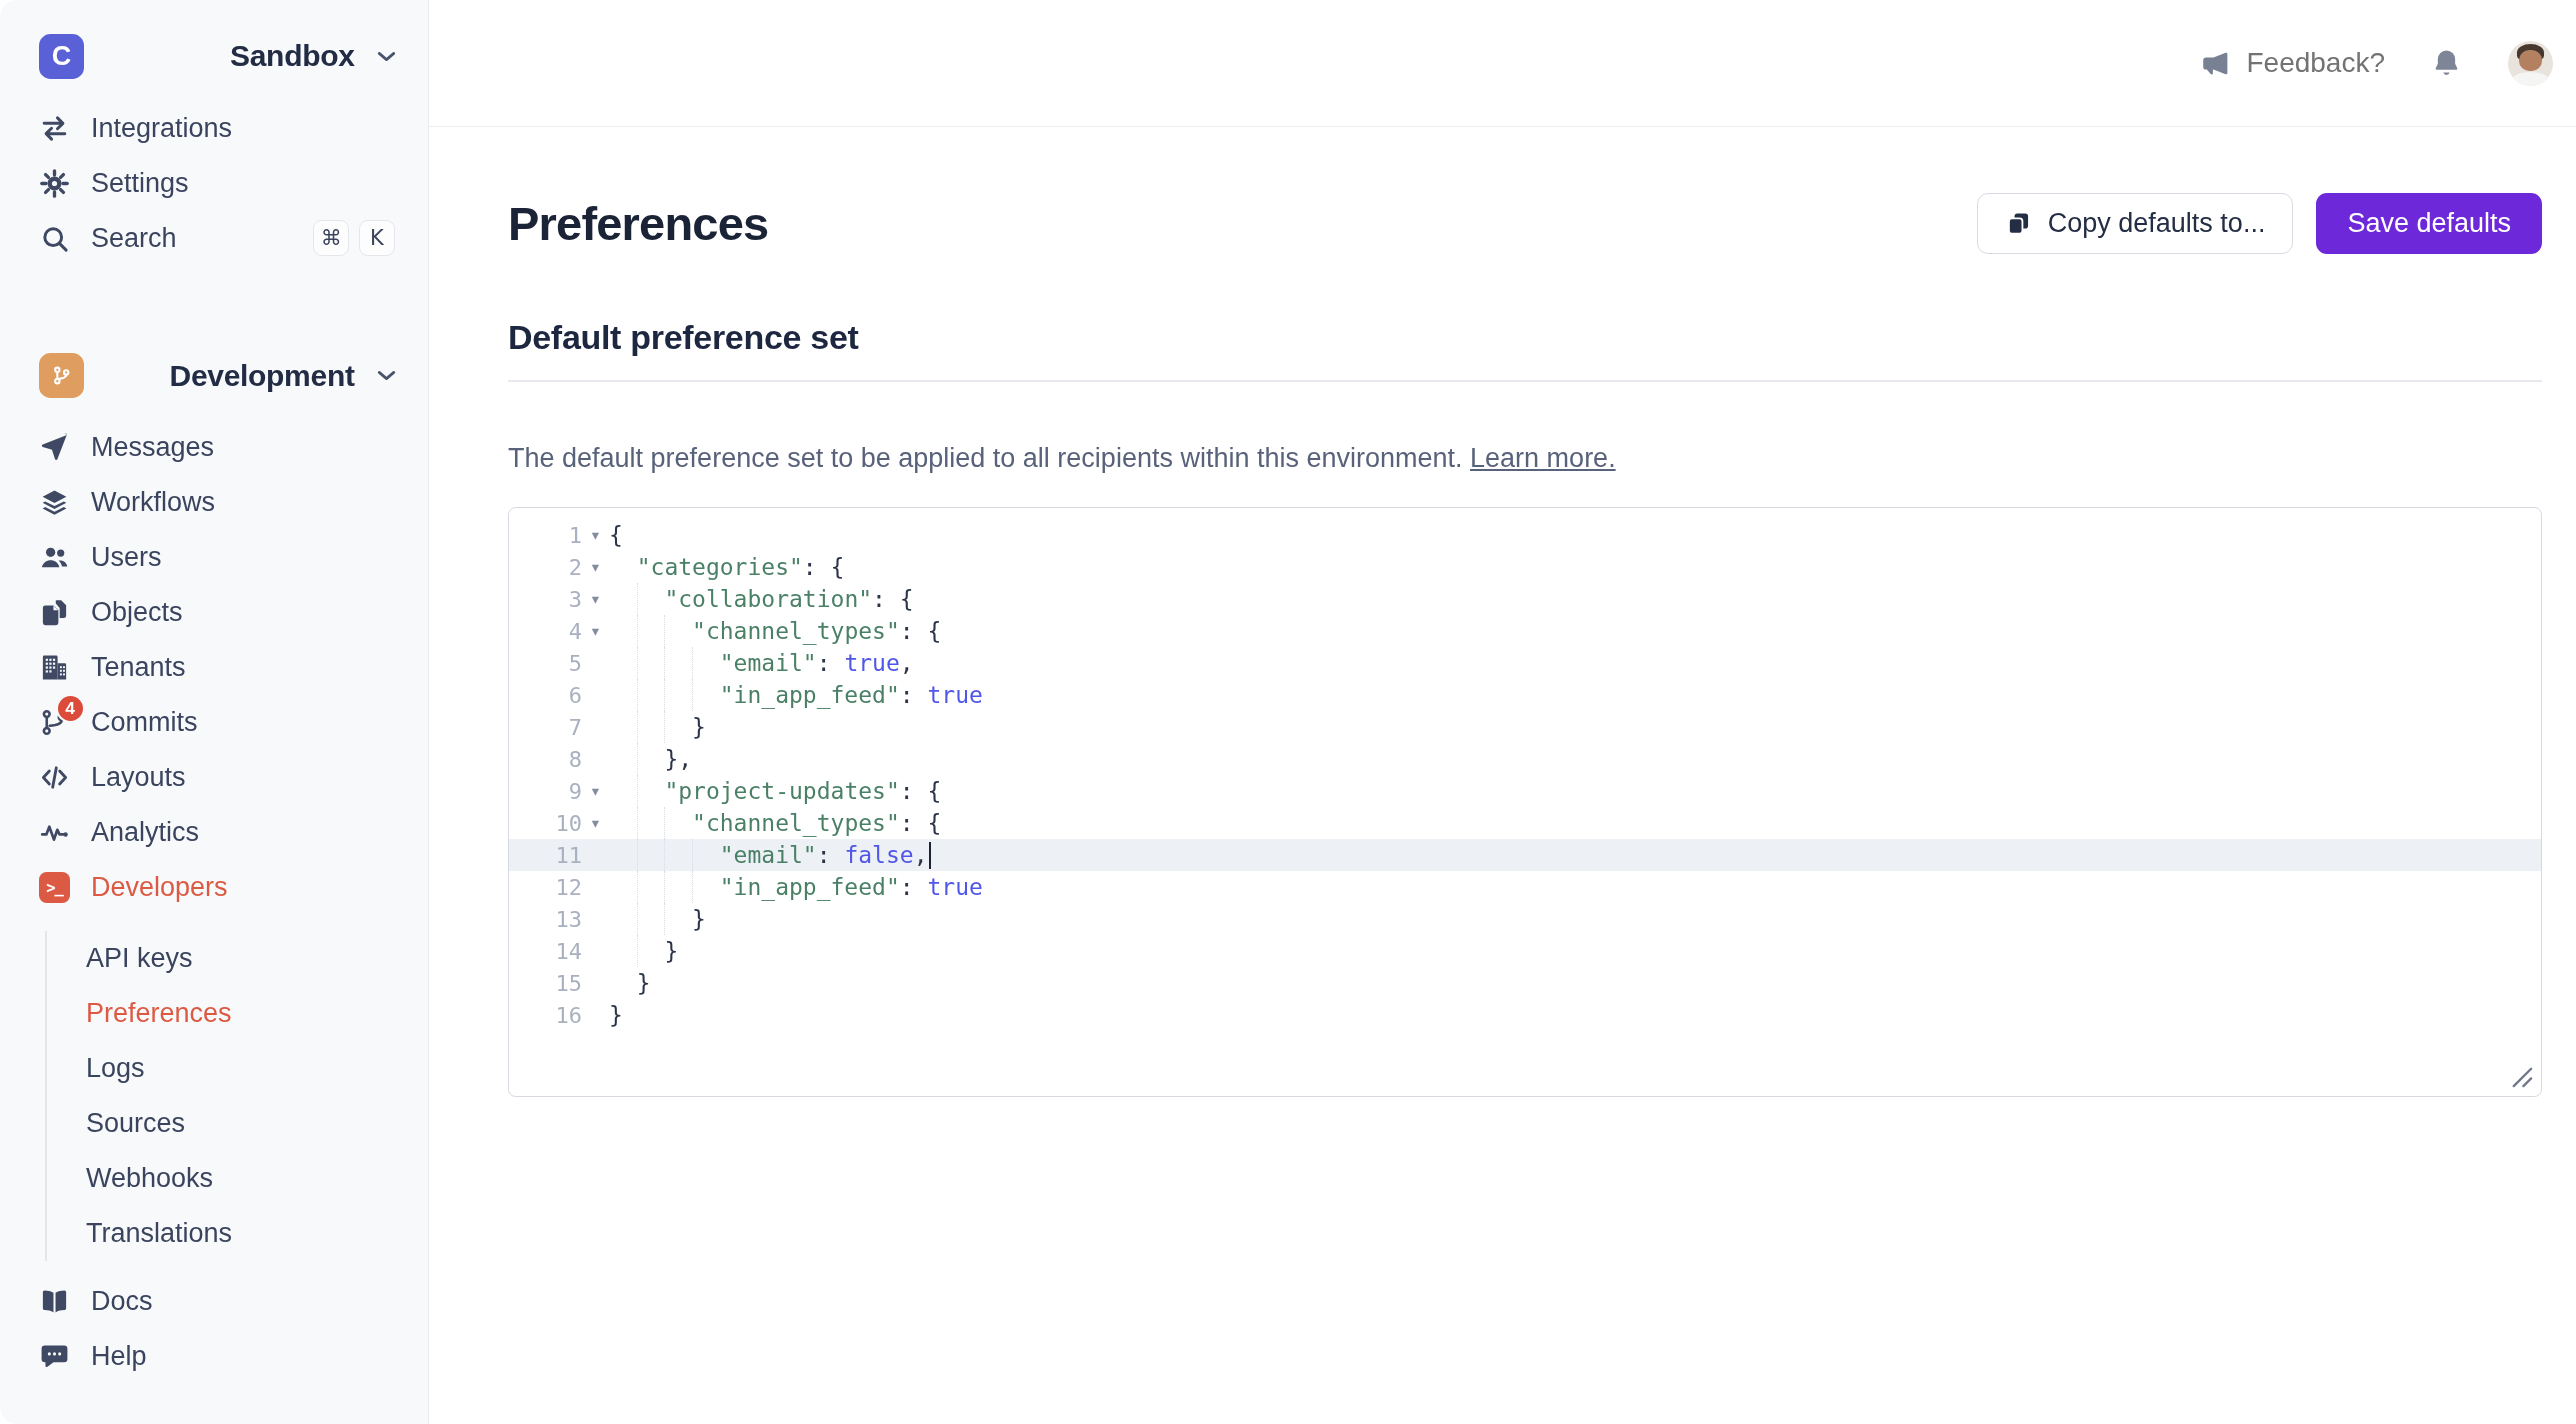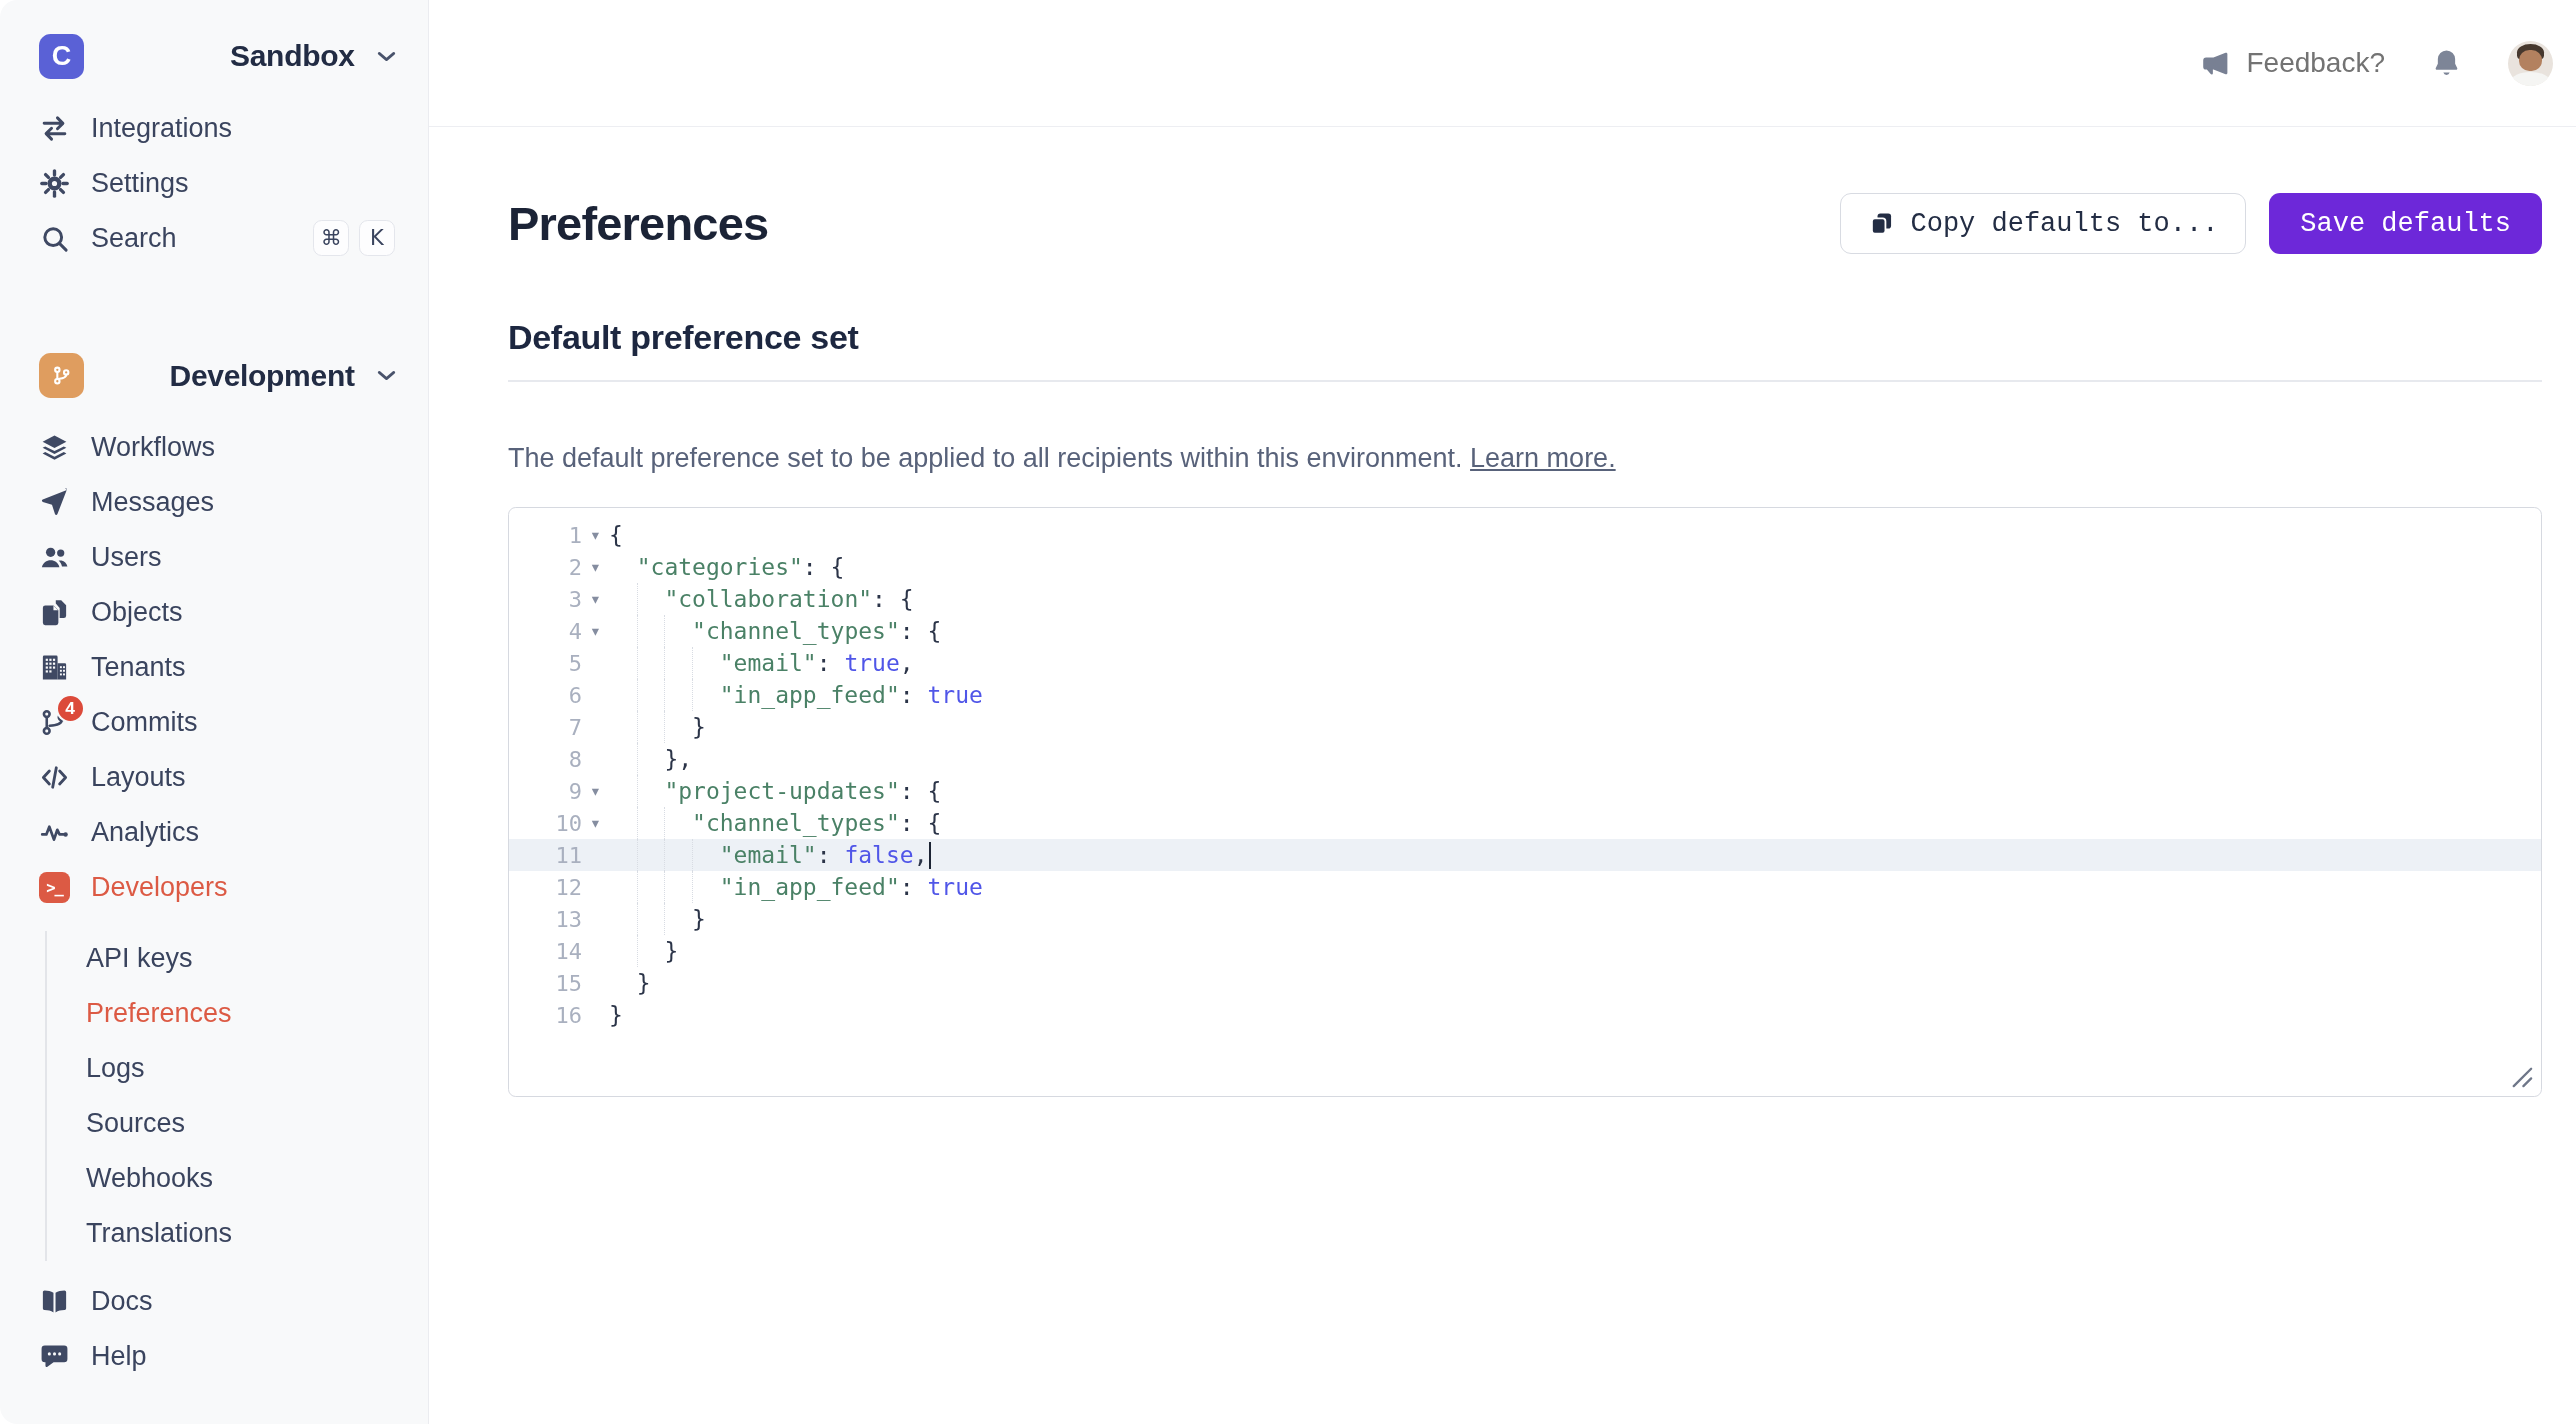--- a/index.html
+++ b/index.html
@@ -66,21 +66,21 @@
   .avatar .face { position:absolute; width:50%; height:48%; top:20%; left:25%; background:#b3815f;
                   border-radius:46%; }
   .avatar .shirt { position:absolute; width:86%; height:40%; left:7%; bottom:-10%; background:#f5f5f3;
                    border-radius:50% 50% 0 0; }
 
   .content { padding:0 34px 0 79px; flex:1; }
   .title-row { margin-top:66px; display:flex; align-items:center; justify-content:space-between; }
   h1.page-title { font-size:47px; font-weight:800; letter-spacing:-0.8px; color:#1b2336; }
   .btn-group { display:flex; gap:23px; }
   .btn { display:flex; align-items:center; gap:15.5px; height:61px; border-radius:11px; font-size:27px;
-         cursor:pointer;font-family:Liberation Mono, monospace; }
+         cursor:pointer; }
   .btn-copy { background:#fff; border:1.9px solid #d8dbe2; color:#232d44; padding:0 27px; font-weight:500; }
   .btn-copy .icn { width:27px; height:27px; color:#232d44; }
   .btn-save { background:#6d28d9; color:#ffffff; border:none; padding:0 31px; font-weight:500;
               cursor:default; }
 
   h2.section-title { margin-top:64px; font-size:34px; font-weight:700; color:#1d2740; letter-spacing:-0.3px; }
   .divider { margin-top:23px; height:1.9px; background:#e7e9ee; }
   .desc { margin-top:61px; font-size:27px; color:#58627a; }
   .desc a { color:#58627a; text-decoration:underline; cursor:pointer; }
 
@@ -181,34 +181,34 @@
         <svg viewBox="0 0 24 24" fill="none" stroke="currentColor" stroke-width="2.6" stroke-linecap="round" stroke-linejoin="round">
             <path d="M5 9l7 6 7-6"></path>
           </svg>
       </span>
     </div>
 
     <nav class="side-nav env-nav" id="env-nav">
         <div class="nav-item">
           <span class="icn">
             <svg viewBox="0 0 24 24" fill="currentColor">
+              <path d="M21.6 2.4L2.9 9.6c-.9.35-.86 1.62.06 1.92l7.1 2.3 2.3 7.1c.3.92 1.57.96 1.92.06l7.2-18.7c.3-.77-.47-1.54-1.24-1.24z"></path>
+            </svg>
+          </span>
+          <span>Messages</span>
+        </div>
+        <div class="nav-item">
+          <span class="icn">
+            <svg viewBox="0 0 24 24" fill="currentColor">
               <path d="M12 2.8L2.8 7.6 12 12.4l9.2-4.8L12 2.8z"></path>
               <path d="M2.8 12.2L12 17l9.2-4.8-2-1.05L12 14.8l-7.2-3.65-2 1.05z"></path>
               <path d="M2.8 16.6L12 21.4l9.2-4.8-2-1.05L12 19.2l-7.2-3.65-2 1.05z"></path>
             </svg>
           </span>
           <span>Workflows</span>
-        </div>
-        <div class="nav-item">
-          <span class="icn">
-            <svg viewBox="0 0 24 24" fill="currentColor">
-              <path d="M21.6 2.4L2.9 9.6c-.9.35-.86 1.62.06 1.92l7.1 2.3 2.3 7.1c.3.92 1.57.96 1.92.06l7.2-18.7c.3-.77-.47-1.54-1.24-1.24z"></path>
-            </svg>
-          </span>
-          <span>Messages</span>
         </div>
         <div class="nav-item">
           <span class="icn">
             <svg viewBox="0 0 24 24" fill="currentColor">
               <circle cx="9" cy="8" r="3.6"></circle>
               <path d="M2.2 19.5c.9-3.4 3.6-5.3 6.8-5.3s5.9 1.9 6.8 5.3z"></path>
               <circle cx="16.8" cy="8.6" r="2.8"></circle>
               <path d="M17.4 14.3c2.3.4 4 2 4.6 4.7h-4.2c-.4-1.9-1.3-3.5-2.6-4.5.7-.2 1.5-.3 2.2-.2z"></path>
             </svg>
           </span>

